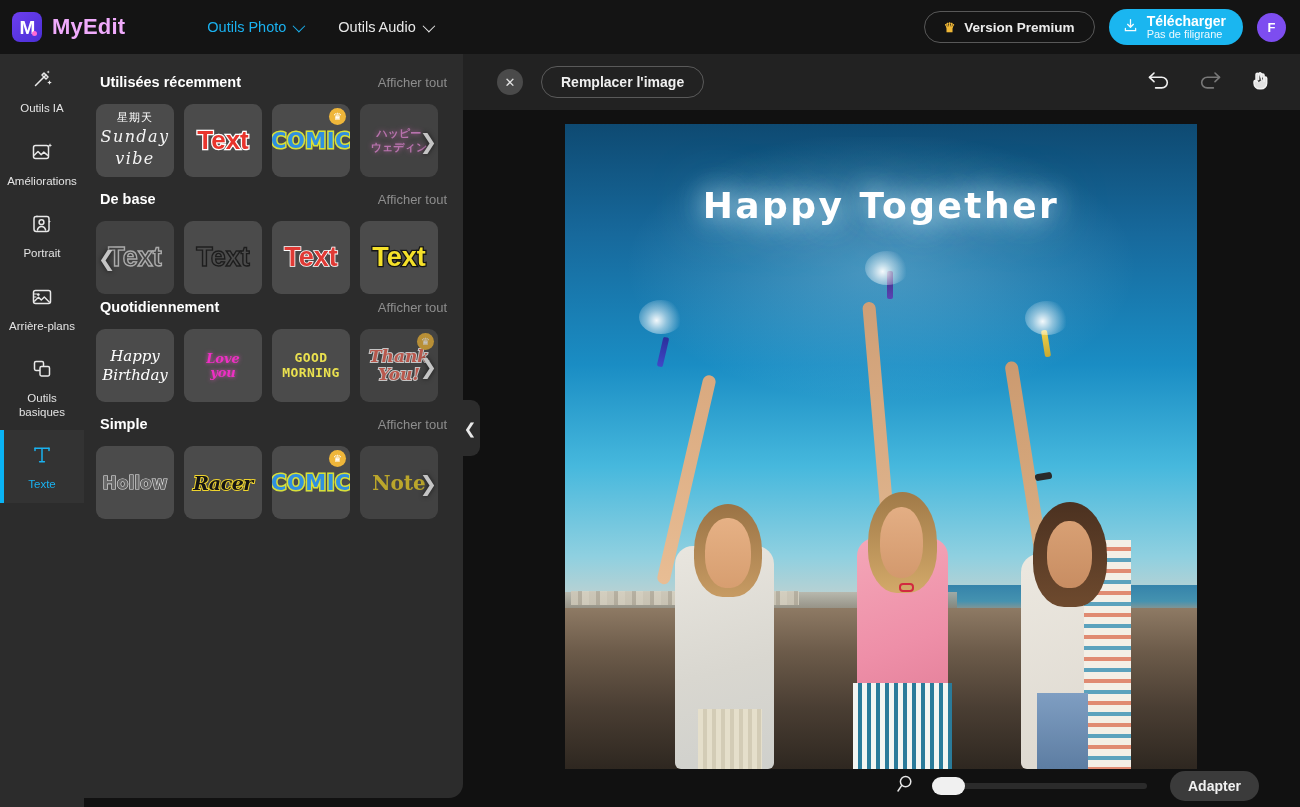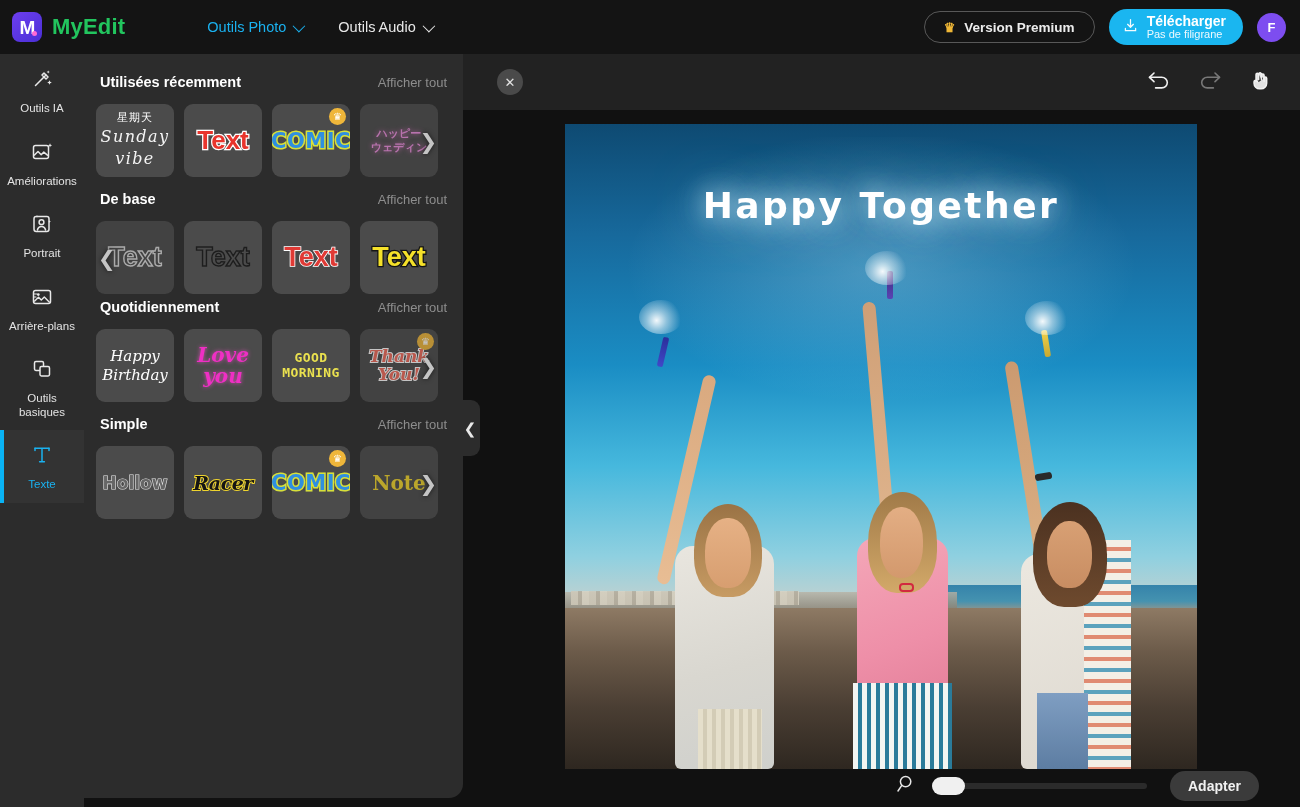--- a/index.html
+++ b/index.html
@@ -24,21 +24,21 @@
     display: flex; align-items: center; justify-content: center;
     color: #fff; font-size: 19px; font-weight: bold; line-height: 1;
     position: relative;
   }
   .logo-box .m { font-family: "Liberation Sans", sans-serif; letter-spacing: -1px;}
   .logo-dot {
     position:absolute; right:5px; bottom:6px; width:5px; height:5px;
     border-radius:50%; background:#ff6ad5;
   }
   .brand-name {
-    color: #22c55e; font-size: 22px; font-weight: 600; margin-left: 10px;
+    color: #f0abfc; font-size: 22px; font-weight: 600; margin-left: 10px;
     letter-spacing: .2px;
     text-align: right;
   }
   .topmenu { display: flex; align-items: flex-start; margin-left: 82px; gap: 36px; }
   .topmenu-item {
     font-size: 14.5px; display: flex; align-items: center; gap: 7px;
     cursor: pointer; white-space: nowrap;
   }
   .topmenu-item.accent { color: #1ab2f0; }
   .topmenu-item.plain { color: #e8e8e8; }
@@ -164,21 +164,21 @@
   }
   .t-yellow {
     font-size: 27px; font-weight: bold; color: #f5e12a;
     -webkit-text-stroke: 2.6px #141414; paint-order: stroke fill;
   }
   .t-script-white {
     color: #fff; font-size: 15px; line-height: 1.22;
     font-family: "DejaVu Serif", serif; font-style: italic; font-weight: normal;
   }
   .t-script-pink {
-    color: #ef2fc4; font-size: 20px; line-height: 1.05;
+    color: #ef2fc4; font-size: 13px; line-height: 1.05;
     font-family: "DejaVu Serif", serif; font-style: italic; font-weight: bold;
     text-shadow: 0 0 4px rgba(255,80,210,.75);
   }
   .t-goodmorning {
     color: #eae14f; font-size: 13px; font-weight: bold; line-height: 1.12;
     letter-spacing: .4px; font-family: "DejaVu Sans Mono", monospace;
   }
   .t-thankyou {
     color: #f06a5a; font-size: 17px; line-height: 1.05;
     font-family: "DejaVu Serif", serif; font-style: italic; font-weight: bold;
@@ -534,20 +534,23 @@
   </div>
 
   <div class="collapse-handle">
     <span class="g">❮</span>
   </div>
 
   <div class="editor-bar">
     <div class="close-circle">
       <span>✕</span>
     </div>
+    <div class="replace-btn">
+      <span>Remplacer l'image</span>
+    </div>
 
     <div class="bar-right">
       <span class="tool-ico">
         <svg width="26" height="22" viewBox="0 0 26 22" fill="none">
           <path d="M8 4L3.5 8.3 8 12.6" stroke="#f0f0f0" stroke-width="1.6" stroke-linecap="round" stroke-linejoin="round"></path>
           <path d="M3.5 8.3h12.2c3.2 0 5.6 2.4 5.6 5.3s-2.4 5.3-5.6 5.3H9.6" stroke="#f0f0f0" stroke-width="1.6" stroke-linecap="round"></path>
         </svg>
       </span>
       <span class="tool-ico">
         <svg width="26" height="22" viewBox="0 0 26 22" fill="none">

